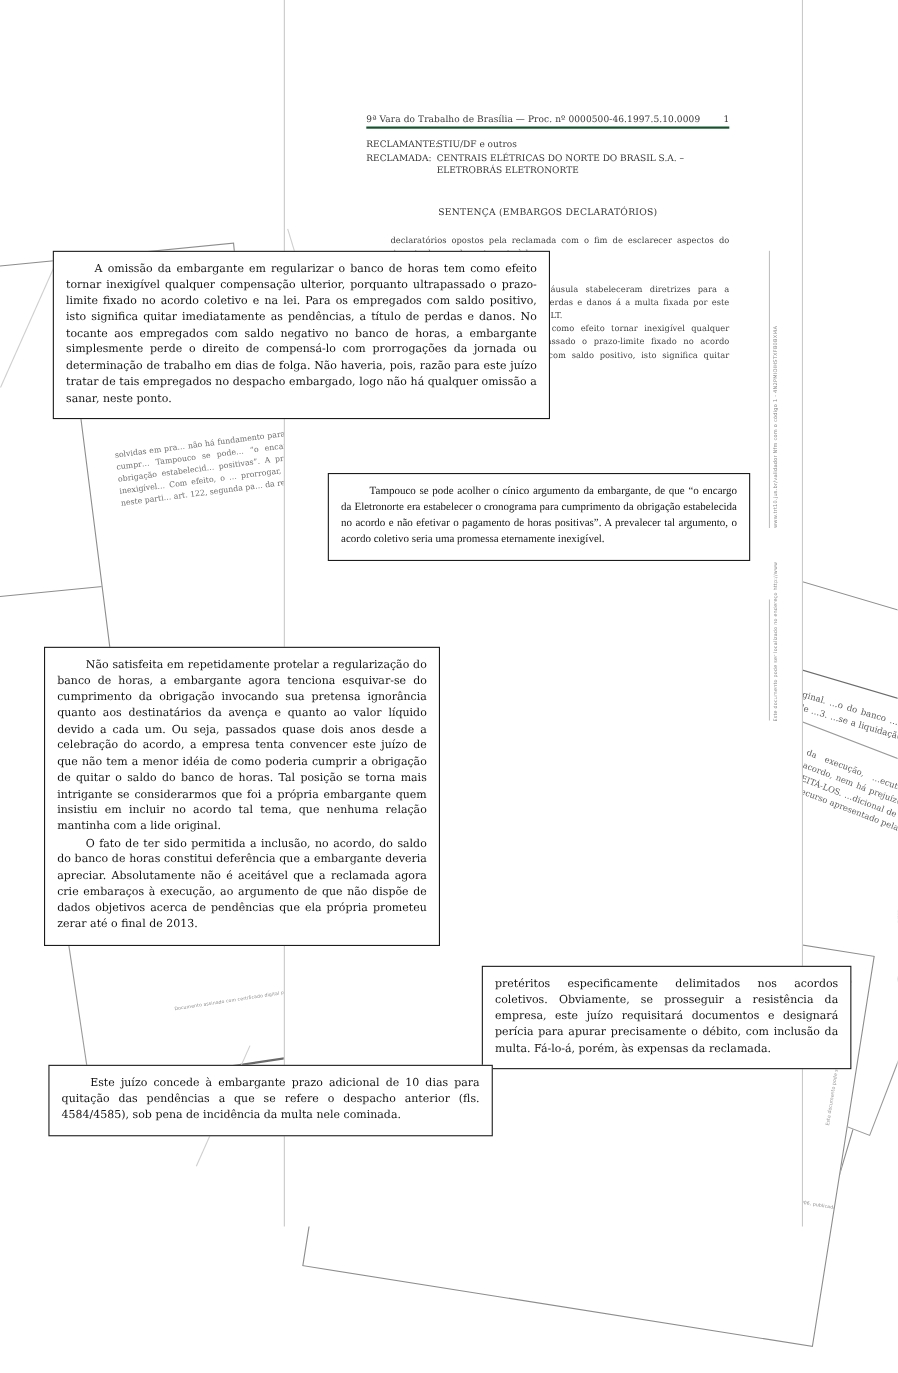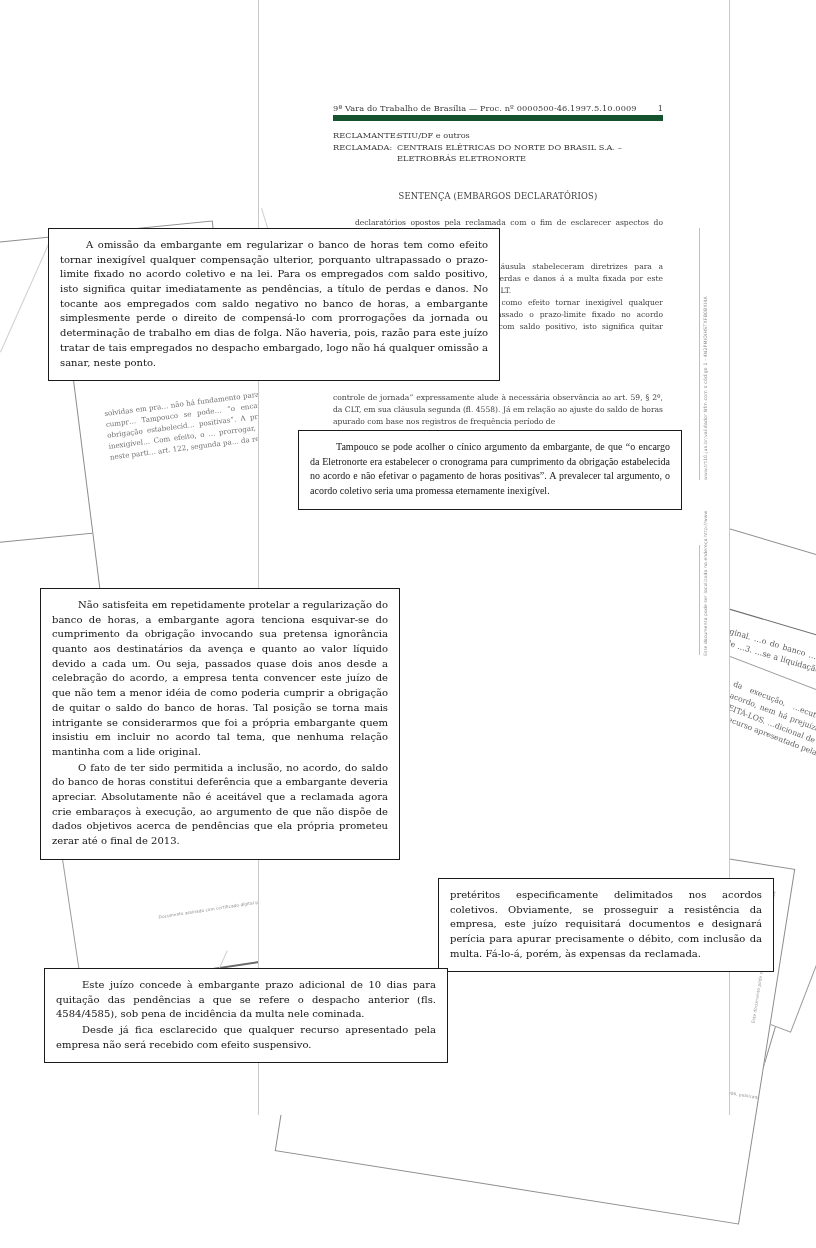--- a/index.html
+++ b/index.html
@@ -33,21 +33,21 @@
     box-shadow: 0 0 0 0 rgba(0,0,0,0);
   }
   .page-main .inner {
     position: absolute;
     left: 74px; top: 103px;
     width: 330px;
   }
   .doc-header {
     font-size: 8.2px;
     letter-spacing: .1px;
-    border-bottom: 6px solid #14532d;
+    border-bottom: 2px solid #14532d;
     padding-bottom: 2px;
     display: flex;
     justify-content: space-between;
     color: #3a3a3a;
   }
   .doc-parties {
     margin-top: 9px;
     font-size: 8.2px;
     color: #3a3a3a;
     line-height: 1.42;
@@ -325,21 +325,20 @@
         </div>
       </div>
 
       <div class="doc-title">SENTENÇA (EMBARGOS DECLARATÓRIOS)</div>
 
       <div class="doc-body">
         <p>declaratórios opostos pela reclamada com o fim de esclarecer aspectos do cumprimento do acordo no tocante à ho.</p>
         <p class="gap noind">, ensejam conhecimento os embargos.</p>
         <p class="noind">orar que não houve estipulação de cláusula stabeleceram diretrizes para a compensação pertinente a apuração de perdas e danos á a multa fixada por este juízo no despacho art. 652, alínea “d”, da CLT.</p>
         <p class="noind">em regularizar o banco de horas tem como efeito tornar inexigível qualquer compensação ulterior, porquanto ultrapassado o prazo-limite fixado no acordo coletivo e na lei. Para os empregados com saldo positivo, isto significa quitar imediatamente as</p>
-        <p class="gap noind" style="margin-top:48px">controle de jornada” expressamente alude à necessária observância ao art. 59, § 2º, da CLT, em sua cláusula segunda (fl. 4558). Já em relação ao ajuste do saldo de horas apurado com base nos registros de frequência período de</p>
       </div>
 
     </div>
 
     <div class="side-rule" style="left:440px; top:228px; height:252px;"></div>
     <div class="side-stamp" style="left:444px; top:230px; height:250px;">www.trt10.jus.br/validador Nfm com o código  1 - 4N2PMIOIHSTXFB0BXI4A</div>
 
     <div class="side-rule" style="left:440px; top:545px; height:110px;"></div>
     <div class="side-stamp" style="left:444px; top:548px; height:108px; font-size:4.4px;">Este documento pode ser localizado no endereço http://www</div>
   </div>
@@ -361,16 +360,15 @@
     <p>Não satisfeita em repetidamente protelar a regularização do banco de horas, a embargante agora tenciona esquivar-se do cumprimento da obrigação invocando sua pretensa ignorância quanto aos destinatários da avença e quanto ao valor líquido devido a cada um.  Ou seja, passados quase dois anos desde a celebração do acordo, a empresa tenta convencer este juízo de que não tem a menor idéia de como poderia cumprir a obrigação de quitar o saldo do banco de horas. Tal posição se torna mais intrigante se considerarmos que foi a própria embargante quem insistiu em incluir no acordo tal tema, que nenhuma relação mantinha com a lide original.</p>
     <p>O fato de ter sido permitida a inclusão, no acordo, do saldo do banco de horas constitui deferência que a embargante deveria apreciar.  Absolutamente não é aceitável que a reclamada agora crie embaraços à execução, ao argumento de que não dispõe de dados objetivos acerca de pendências que ela própria prometeu zerar até o final de 2013.</p>
   </div>
 
   <div class="callout" id="callout-4">
     <p>pretéritos especificamente delimitados nos acordos coletivos. Obviamente, se prosseguir a resistência da empresa, este juízo requisitará documentos e designará perícia para apurar precisamente o débito, com inclusão da multa. Fá-lo-á, porém, às expensas da reclamada.</p>
   </div>
 
   <div class="callout" id="callout-5">
     <p>Este juízo concede à embargante prazo adicional de 10 dias para quitação das pendências a que se refere o despacho anterior (fls. 4584/4585), sob pena de incidência da multa nele cominada.</p>
-    <p>Desde já fica esclarecido que qualquer recurso apresentado pela empresa não será recebido com efeito suspensivo.</p>
   </div>
 
 </div>
 
 </body></html>

